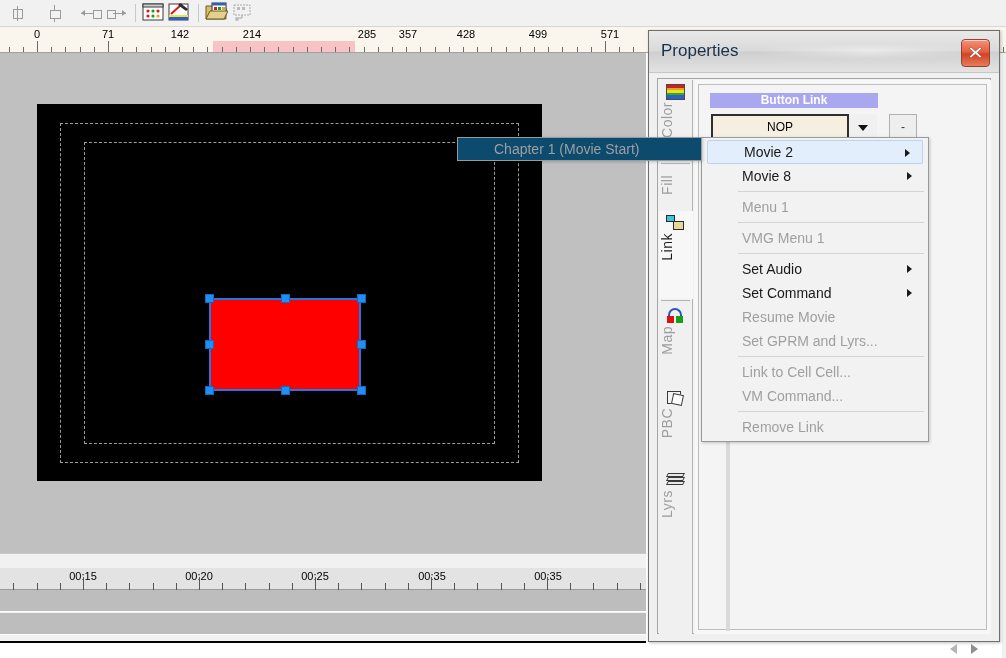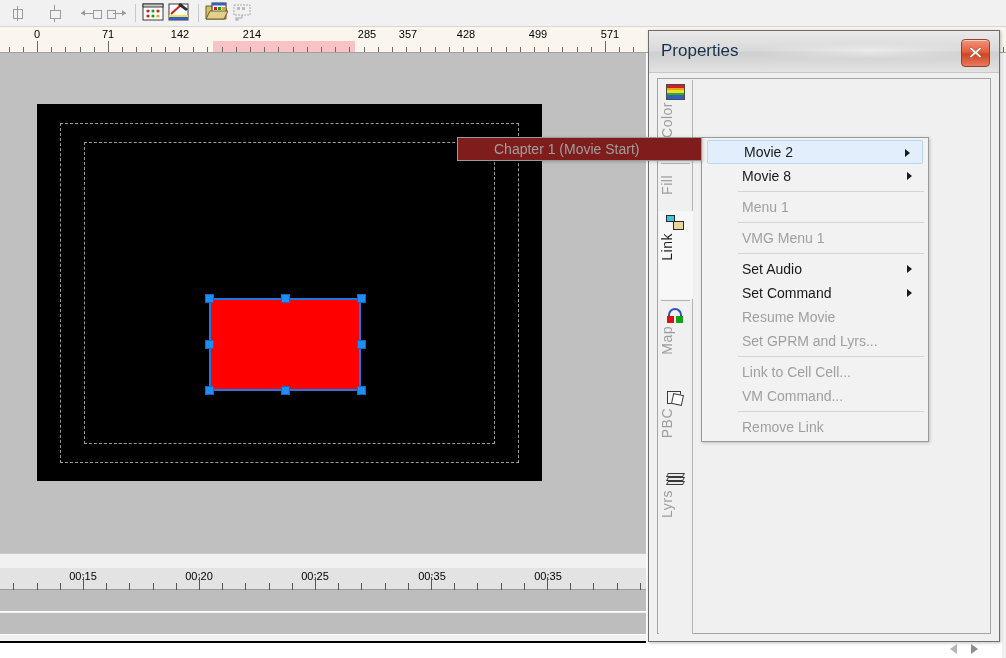--- a/index.html
+++ b/index.html
@@ -485,21 +485,21 @@
     position: absolute;
     left: 0; top: 0;
     width: 30px; height: 100%;
   }
 
   
   #submenu {
     position: absolute;
     left: 457px; top: 137px;
     width: 245px; height: 24px;
-    background: #7f1d1d;
+    background: #0c4a6e;
     border: 1px solid #9a9a9a;
     box-sizing: border-box;
     box-shadow: 1px 1px 3px rgba(0,0,0,0.2);
   }
   #submenu .mi {
     height: 22px; line-height: 22px;
   }
 
   
   #sb-right {
@@ -808,20 +808,31 @@
       <div class="vtab" style="top:388px; height:78px;">
         <span class="vicon ico-lyrs">
           <i class="ly" style="top:1px;"></i>
             <i class="ly" style="top:5px;"></i>
             <i class="ly" style="top:9px;"></i>
         </span>
         <span class="vlabel">Lyrs</span>
       </div>
     </div>
 
+    <div id="panel">
+      <div id="panel-inner">
+        <div id="button-link-header">Button Link</div>
+        <div id="nop-combo">NOP</div>
+        <div id="nop-arrow"></div>
+        <div id="nop-dash">-</div>
+        <div id="panel-scrolltrack"></div>
+        <div id="panel-scrollthumb"></div>
+        <div id="tree-box"></div>
+      </div>
+    </div>
   </div>
 </div>
 
 <div id="ctx-menu">
     <div class="mi selected"><span class="mi-gutter"></span><span>Movie 2</span><span class="sub-arrow"></span></div>
     <div class="mi"><span class="mi-gutter"></span><span>Movie 8</span><span class="sub-arrow"></span></div>
     <div class="mi-sep"></div>
     <div class="mi disabled"><span class="mi-gutter"></span><span>Menu 1</span></div>
     <div class="mi-sep"></div>
     <div class="mi disabled"><span class="mi-gutter"></span><span>VMG Menu 1</span></div>

